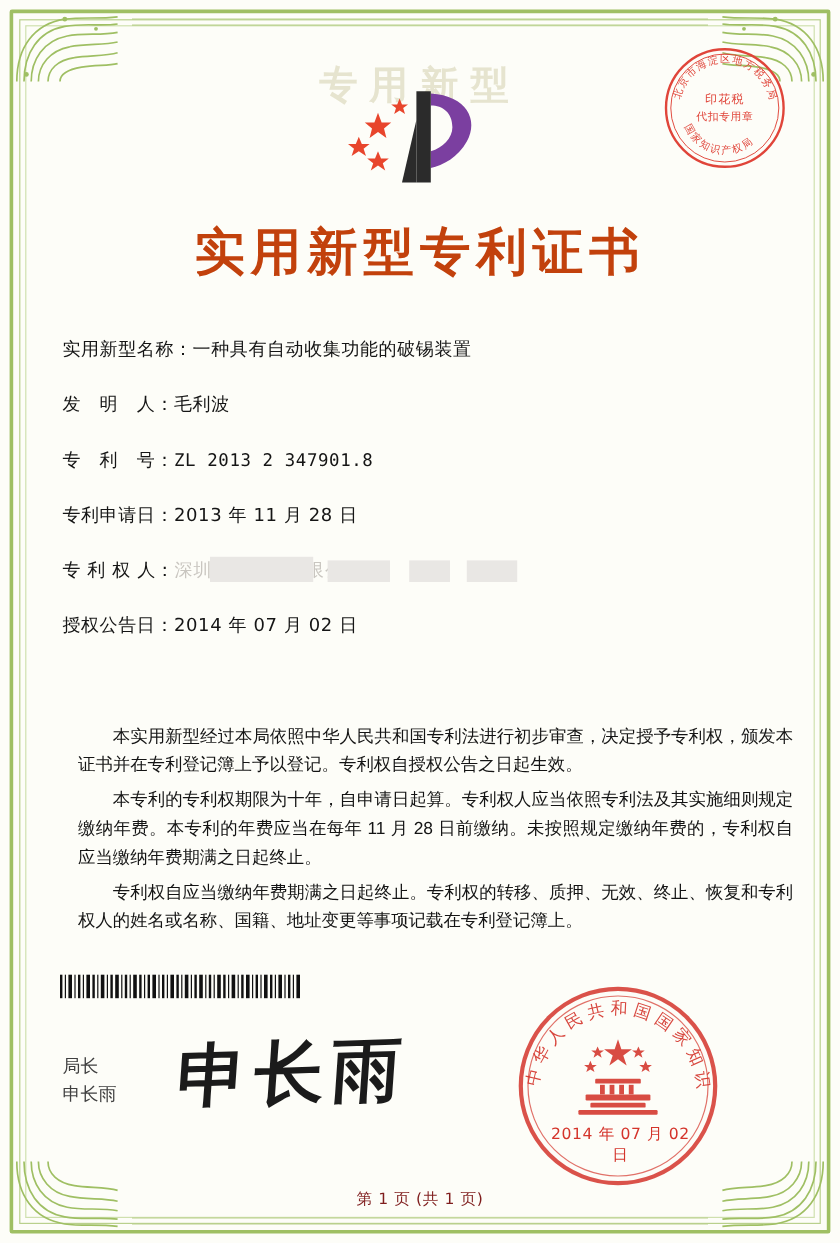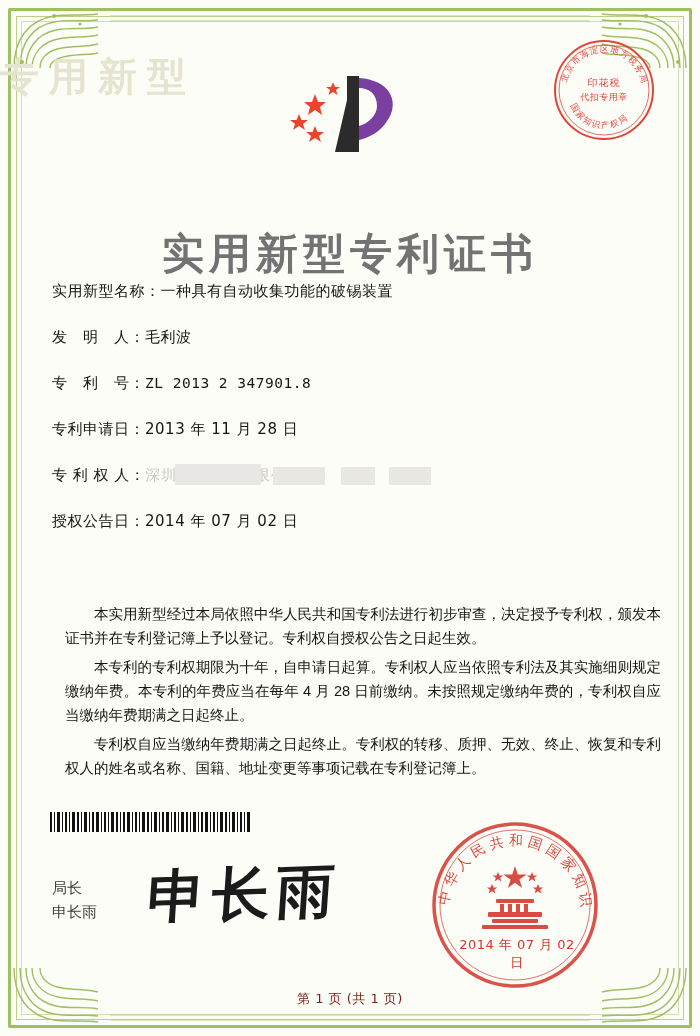--- a/index.html
+++ b/index.html
@@ -57,23 +57,23 @@
   }
   .edge-top { top: 12px; }
   .edge-bottom { bottom: 12px; transform: scaleY(-1); }
   .edge-top svg, .edge-bottom svg { width: 100%; height: 100%; display: block; }
 
   
   .watermark {
     position: absolute;
     left: 0; right: 0;
     top: 50px;
-    text-align: left;
+    text-align: center;
     font-family: "DejaVu Sans", sans-serif;
-    font-size: 39px;
+    font-size: 32px;
     letter-spacing: 10px;
     color: #e6e4cf;
     font-weight: bold;
     user-select: none;
   }
 
   
   .serial {
     position: absolute;
     left: 38px;
@@ -105,22 +105,21 @@
   
   .title {
     position: absolute;
     left: 0; right: 0;
     top: 182px;
     text-align: center;
     font-family: "DejaVu Serif", "Liberation Serif", serif;
     font-weight: bold;
     font-size: 42px;
     letter-spacing: 5px;
-    color: #737373;
-    margin-top: 44px;
+    color: #c2410c;
   }
 
   
   .fields {
     position: absolute;
     left: 52px;
     top: 282px;
     width: 600px;
     font-size: 15px;
     color: #151515;
@@ -405,21 +404,21 @@
 
     <div class="field-row">
       <span class="field-label">授权公告日：</span>
       <span class="field-value">2014 年 07 月 02 日</span>
     </div>
 
   </div>
 
   <div class="body-text">
     <p>本实用新型经过本局依照中华人民共和国专利法进行初步审查，决定授予专利权，颁发本证书并在专利登记簿上予以登记。专利权自授权公告之日起生效。</p>
-    <p>本专利的专利权期限为十年，自申请日起算。专利权人应当依照专利法及其实施细则规定缴纳年费。本专利的年费应当在每年 4 月 28 日前缴纳。未按照规定缴纳年费的，专利权自应当缴纳年费期满之日起终止。</p>
+    <p>本专利的专利权期限为十年，自申请日起算。专利权人应当依照专利法及其实施细则规定缴纳年费。本专利的年费应当在每年 11 月 28 日前缴纳。未按照规定缴纳年费的，专利权自应当缴纳年费期满之日起终止。</p>
     <p>专利权自应当缴纳年费期满之日起终止。专利权的转移、质押、无效、终止、恢复和专利权人的姓名或名称、国籍、地址变更等事项记载在专利登记簿上。</p>
   </div>
 
   <div class="barcode">
     <svg viewBox="0 0 200 20" preserveAspectRatio="none" xmlns="http://www.w3.org/2000/svg">
       <g fill="#111">
         <rect x="0" y="0" width="2" height="20"></rect>
           <rect x="4" y="0" width="1" height="20"></rect>
         <rect x="7" y="0" width="3" height="20"></rect>
           <rect x="12" y="0" width="1" height="20"></rect>

